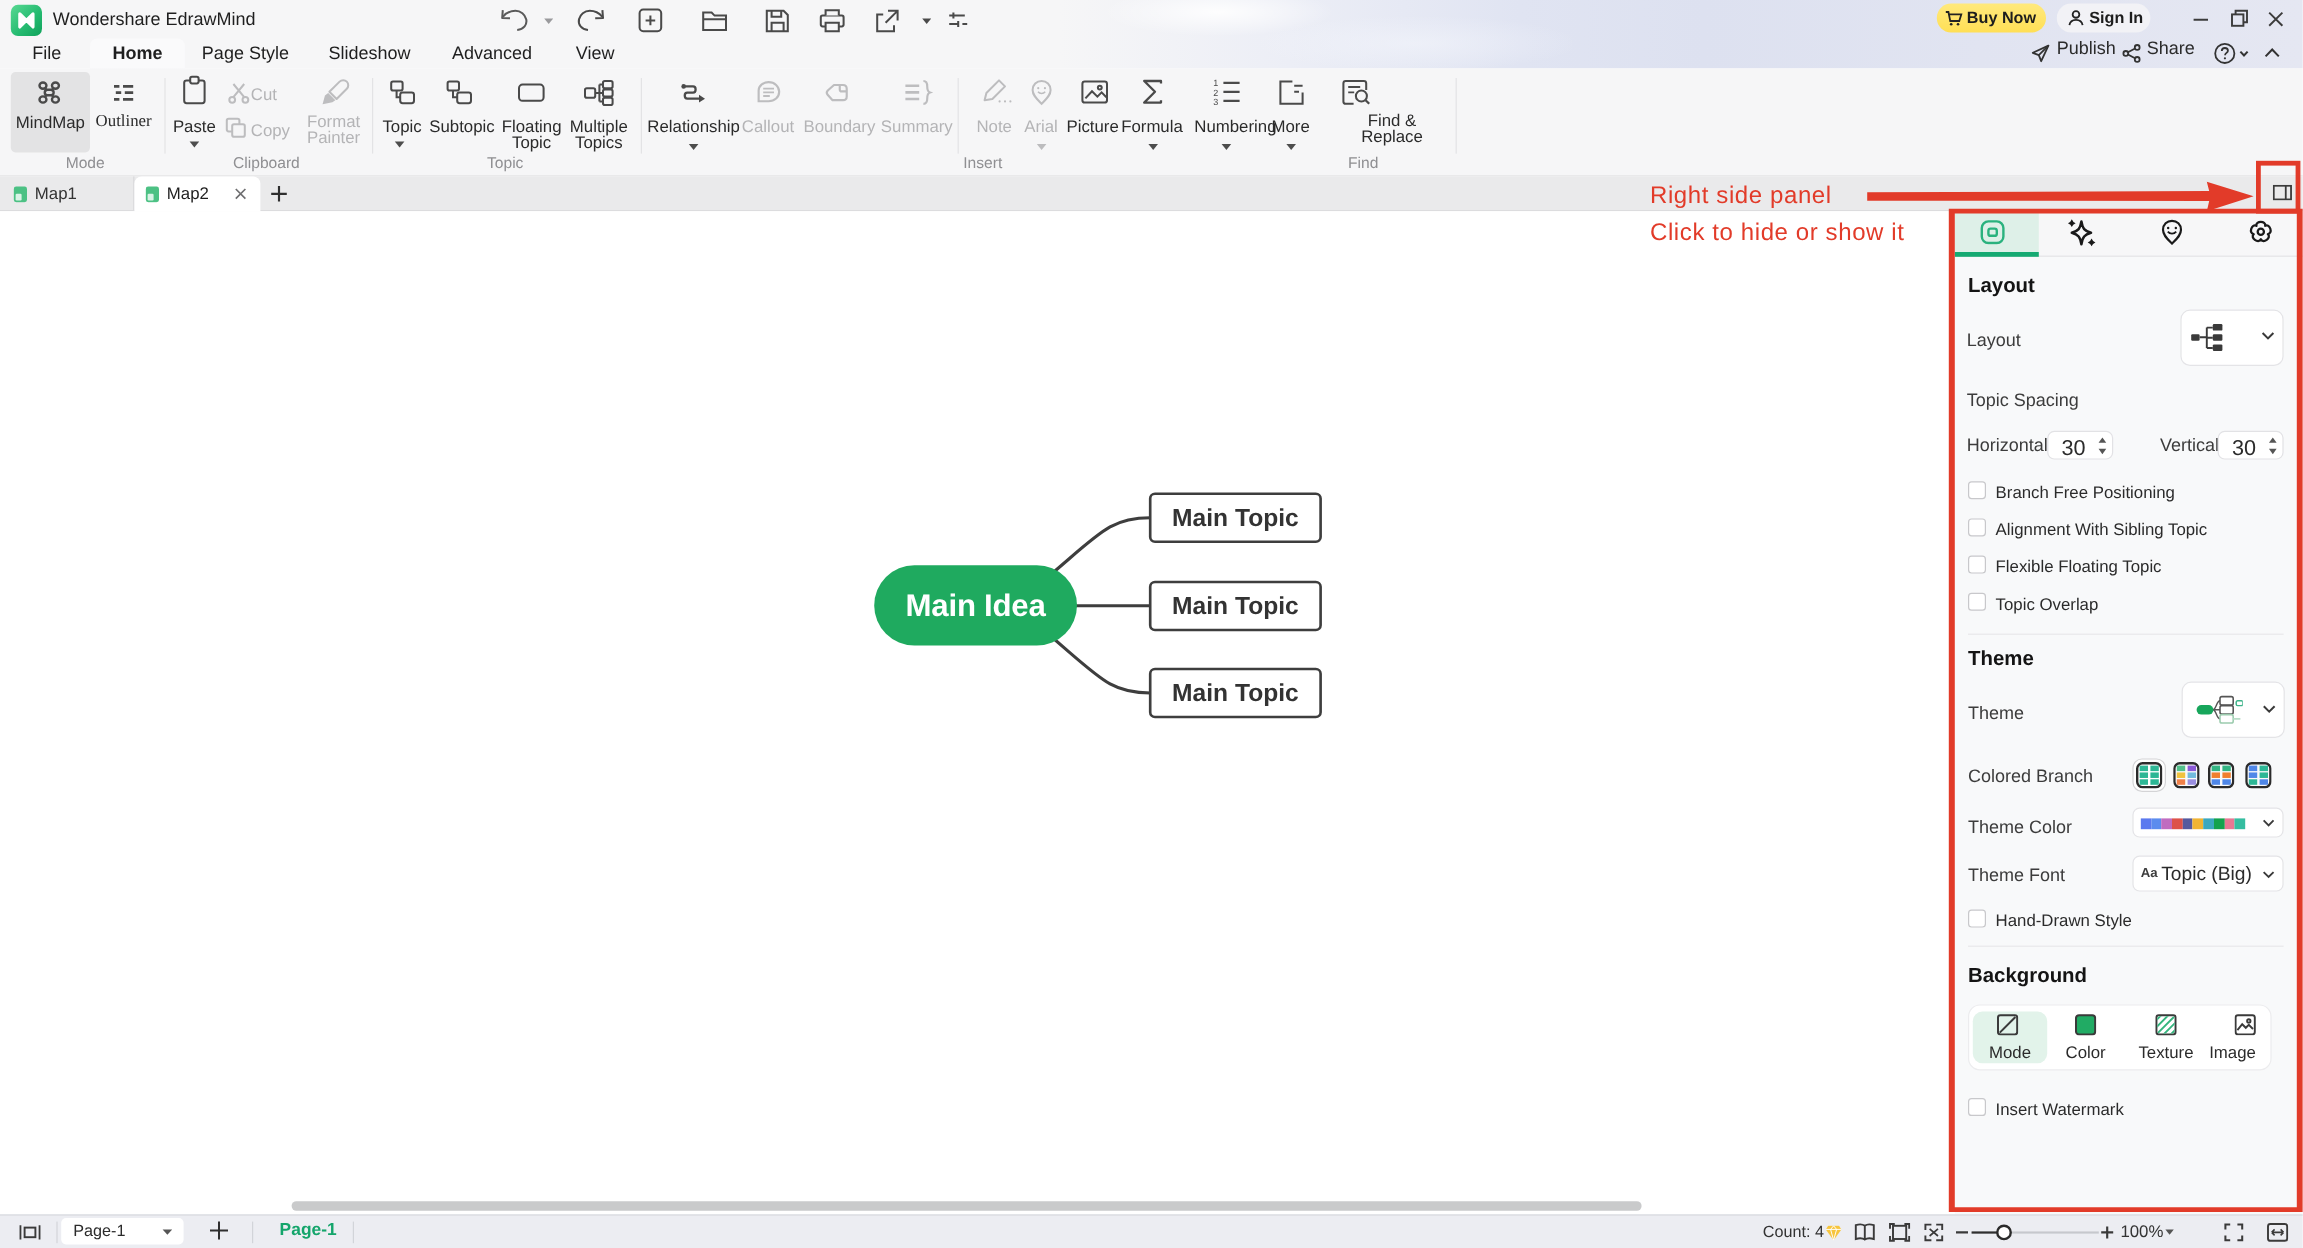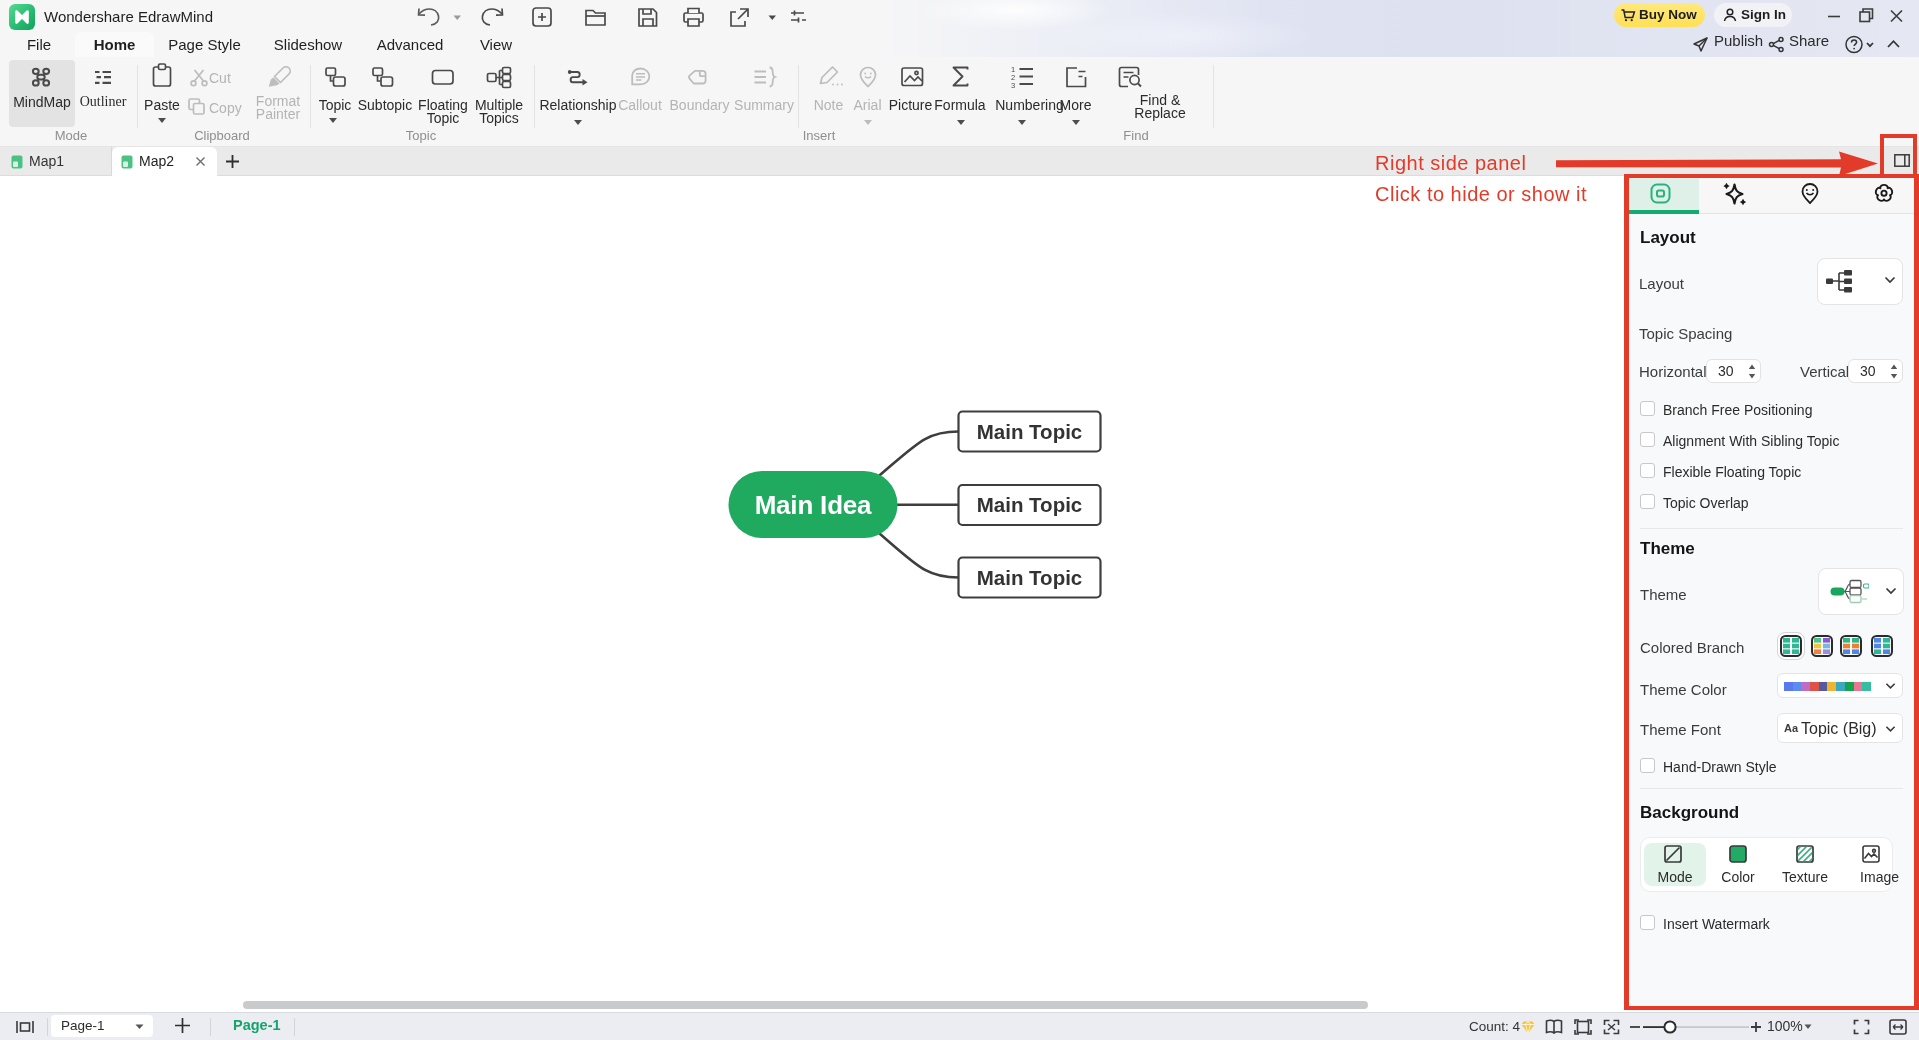--- a/index.html
+++ b/index.html
@@ -46,21 +46,21 @@
   #panel { position:absolute; left:1629px; top:176px; width:290px; height:836px; background:#f8f9fa; font-size:15px; color:#2e2e2e; }
   #ptabs { position:absolute; left:0; top:0; width:290px; height:38px; background:#f7f7f8; border-bottom:1px solid #e4e4e6; }
   #ptab-active { position:absolute; left:0; top:0; width:70px; height:34px; background:#def0e8; }
   #ptab-line { position:absolute; left:0; top:34px; width:70px; height:4px; background:#15aa72; }
   .phead { position:absolute; font-size:17px; font-weight:bold; color:#141414; }
   .plabel { position:absolute; font-size:15px; color:#3c3c3c; }
   .pbox { position:absolute; background:#fff; border:1px solid #e4e4e7; border-radius:8px; }
   .cb { position:absolute; width:15px; height:15px; background:#fff; border:1px solid #c8c8cb; border-radius:3px; }
   .cblabel { position:absolute; font-size:14px; color:#2b2b2b; white-space:nowrap; }
   .pdivider { position:absolute; left:11px; width:263px; height:1px; background:#e8e8ea; }
-  .spin { position:absolute; width:55px; height:24px; background:#fff; border:1px solid #e2e2e5; border-radius:6px; font-size:14px; color:#2b2b2b; }
+  .spin { position:absolute; width:55px; height:24px; background:#fff; border:1px solid #e2e2e5; border-radius:6px; font-size:18px; color:#2b2b2b; }
 
   
   #statusbar { position:absolute; left:0; top:1012px; width:1919px; height:28px; background:#ecedf2; border-top:1px solid #d8dade; font-size:14px; color:#333; }
   .ssep { position:absolute; top:5px; width:1px; height:18px; background:#d2d4d9; }
   #redbox-toggle { position:absolute; left:1880px; top:134px; width:37px; height:44px; border:4px solid #e23b29; }
   #redbox-panel { position:absolute; left:1624px; top:174px; width:295px; height:836px; border:4px solid #e23b29; border-right-width:5px; border-left-width:5px; }
   .annot { position:absolute; font-size:20px; letter-spacing:0.5px; color:#e23b29; white-space:nowrap; }
 </style>
 </head>
 <body>
@@ -526,21 +526,21 @@
       </svg>
     <svg class="abs" style="left:233px;top:669px;" width="18" height="18" viewBox="0 0 18 18" fill="none" stroke="#3a3a3a" stroke-width="1.6">
         <rect x="1" y="1" width="16" height="16" rx="2"></rect>
         <path d="M2.5 13.5 L6.5 8.5 L9.5 11.5 L12 9 L15.5 12.5"></path>
         <circle cx="12" cy="5.8" r="1.4"></circle>
       </svg>
   </div>
   <div style="position:absolute;top:693px;left:15px;width:62px;text-align:center;font-size:14px;color:#2b2b2b;">Mode</div>
   <div style="position:absolute;top:693px;left:80px;width:58px;text-align:center;font-size:14px;color:#2b2b2b;">Color</div>
   <div style="position:absolute;top:693px;left:145px;width:62px;text-align:center;font-size:14px;color:#2b2b2b;">Texture</div>
-  <div style="position:absolute;top:693px;left:212px;width:58px;text-align:right;font-size:14px;color:#2b2b2b;">Image</div>
+  <div style="position:absolute;top:693px;left:212px;width:58px;text-align:left;font-size:14px;color:#2b2b2b;">Image</div>
   <div class="cb" style="left:11px;top:739px;"></div>
     <div class="cblabel" style="left:34px;top:740px;">Insert Watermark</div>
 </div>
 
 <div id="statusbar">
   <svg class="abs" style="left:16px;top:7px;" width="18" height="14" viewBox="0 0 18 14" fill="none" stroke="#3a3a3a" stroke-width="1.6">
       <path d="M1 1 V13 M17 1 V13"></path>
       <rect x="4.5" y="3" width="9" height="8"></rect>
     </svg>
   <div class="ssep" style="left:47px;"></div>

